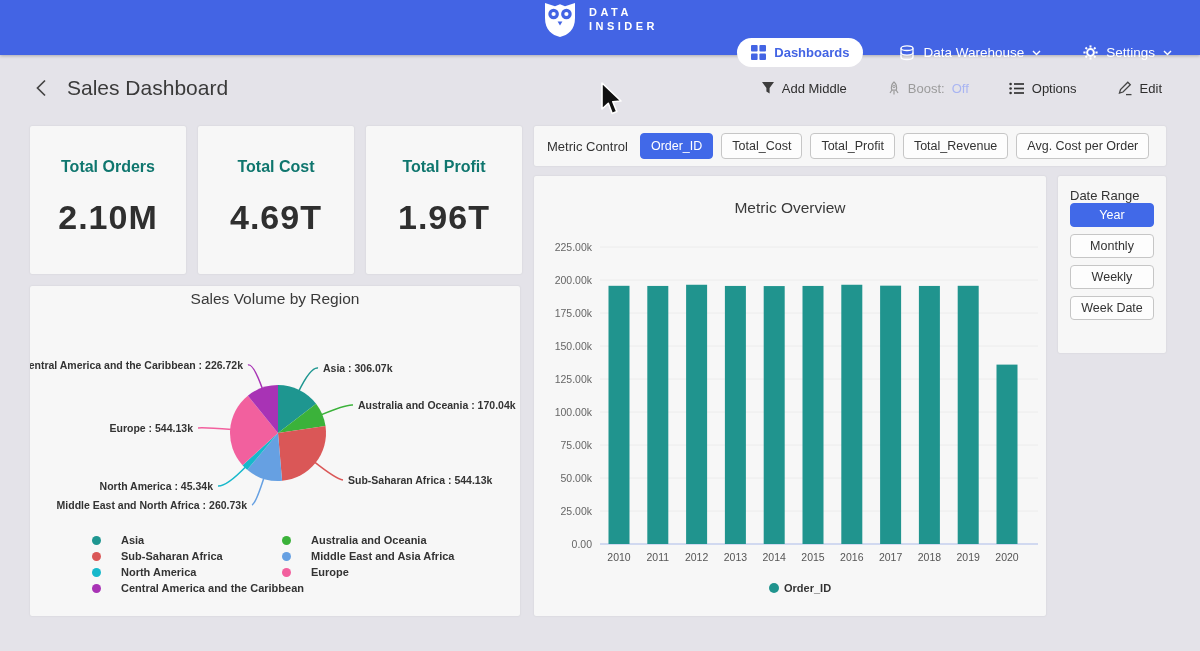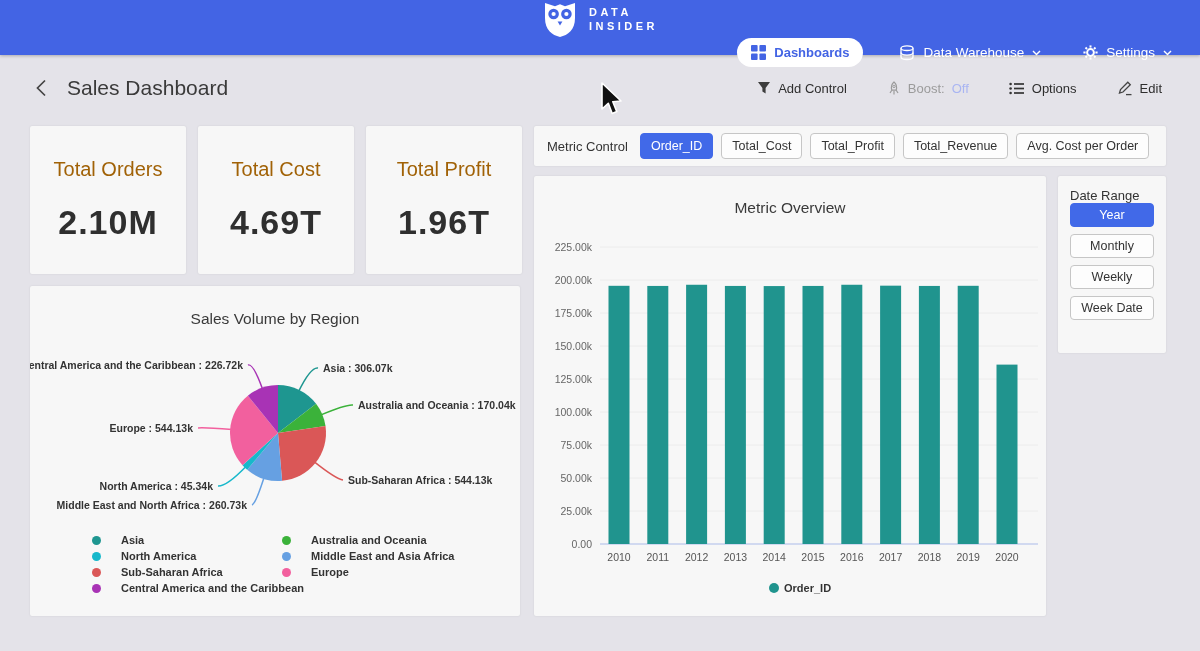--- a/index.html
+++ b/index.html
@@ -44,21 +44,21 @@
     background:none; border:none; font-family:inherit; cursor:pointer;
     display:flex; align-items:center; gap:7px; font-size:13px; font-weight:500; color:#2e2e2e;
   }
   .head-action.dim { color:#9b9b9b; cursor:default; }
   .boost-off { color:#a9b5f2; }
 
   
   .card { position:absolute; background:#f7f7f7; border-radius:2px; box-shadow:0 0 2px rgba(0,0,0,.10); }
 
   .kpi { width:156px; height:148px; top:126px; display:flex; flex-direction:column; align-items:center; padding-top:32px; }
-  .kpi-label { font-size:20px; font-weight:400; color:#a16207; }
+  .kpi-label { font-size:16px; font-weight:700; color:#0f766e; }
   .kpi-value { font-size:34px; font-weight:bold; color:#2f2f2f; margin-top:22px; letter-spacing:1px; }
 
   .metric-strip {
     left:534px; top:126px; width:632px; height:40px;
     display:flex; align-items:center; gap:8px; padding:0 13px;
   }
   .metric-strip-label { font-size:13px; color:#333; margin-right:4px; }
   .mbtn {
     border:1px solid #c6c6c6; background:#fdfdfd; border-radius:4px;
     padding:5px 10px; font-size:12.5px; color:#333; cursor:pointer; font-family:inherit;
@@ -158,21 +158,21 @@
       <svg width="11" height="18" viewBox="0 0 11 18">
         <polyline points="9,1.5 1.5,9 9,16.5" fill="none" stroke="#444" stroke-width="1.7"></polyline>
       </svg>
     </button>
     <div class="page-title">Sales Dashboard</div>
     <div class="head-actions">
       <button class="head-action">
         <svg width="14" height="14" viewBox="0 0 14 14">
           <path d="M1,1 H13 L8.6,7 V12.6 L5.4,10.4 V7 Z" fill="#3d3d3d"></path>
         </svg>
-        <span>Add Control</span>
+        <span>Add Middle</span>
       </button>
       <button class="head-action dim">
         <svg width="14" height="15" viewBox="0 0 14 15">
           <path d="M7,1 C9.3,2.8 10,6 9.2,9.2 L4.8,9.2 C4,6 4.7,2.8 7,1 Z" fill="none" stroke="#9b9b9b" stroke-width="1.2"></path>
           <circle cx="7" cy="5.4" r="1.2" fill="none" stroke="#9b9b9b" stroke-width="1"></circle>
           <path d="M4.8,9.2 L3,12 M9.2,9.2 L11,12 M7,10 V13.5" stroke="#9b9b9b" stroke-width="1.2" fill="none"></path>
         </svg>
         <span>Boost:</span>
         <span class="boost-off">Off</span>
       </button>
@@ -275,21 +275,21 @@
     <div class="date-label">Date Range</div>
     <div id="date-buttons">
         <button class="dbtn selected">Year</button>
         <button class="dbtn">Monthly</button>
         <button class="dbtn">Weekly</button>
         <button class="dbtn">Week Date</button>
       </div>
   </div>
 
   <div class="card pie-card">
-    <div class="chart-title" style="margin-top:24px">Sales Volume by Region</div>
+    <div class="chart-title" style="margin-top:4px">Sales Volume by Region</div>
     <svg id="pie-svg" width="490" height="240">
         <path d="M248,97 L248.00,49.00 A48,48 0 0 1 286.10,67.81 Z" fill="#1e9690"></path>
         <path d="M268.4,55.8 Q280.8,30.6 288,32" fill="none" stroke="#1e9690" stroke-width="1.5"></path>
         <text x="293" y="36" text-anchor="start" font-size="10.5" font-weight="bold" fill="#333" font-family="Liberation Sans, sans-serif">Asia : 306.07k</text>
         <path d="M248,97 L286.10,67.81 A48,48 0 0 1 295.50,90.10 Z" fill="#3bb23a"></path>
         <path d="M290.4,79.1 Q316.2,68.2 323,69" fill="none" stroke="#3bb23a" stroke-width="1.5"></path>
         <text x="328" y="73" text-anchor="start" font-size="10.5" font-weight="bold" fill="#333" font-family="Liberation Sans, sans-serif">Australia and Oceania : 170.04k</text>
         <path d="M248,97 L295.50,90.10 A48,48 0 0 1 252.07,144.83 Z" fill="#da5757"></path>
         <path d="M284.0,125.6 Q306.0,143.0 313,144" fill="none" stroke="#da5757" stroke-width="1.5"></path>
         <text x="318" y="148" text-anchor="start" font-size="10.5" font-weight="bold" fill="#333" font-family="Liberation Sans, sans-serif">Sub-Saharan Africa : 544.13k</text>
@@ -306,26 +306,26 @@
         <path d="M232.7,53.6 Q223.3,27.2 218,29" fill="none" stroke="#a833b5" stroke-width="1.5"></path>
         <text x="213" y="33" text-anchor="end" font-size="10.5" font-weight="bold" fill="#333" font-family="Liberation Sans, sans-serif">Central America and the Caribbean : 226.72k</text>
       </svg>
     <div class="pie-legend">
       <div class="legend-col c1" id="legend-col-1">
           <div class="legend-item">
             <span class="legend-dot" style="background: rgb(30, 150, 144);"></span>
             <span class="legend-text">Asia</span>
           </div>
           <div class="legend-item">
+            <span class="legend-dot" style="background: rgb(218, 87, 87);"></span>
+            <span class="legend-text">Sub-Saharan Africa</span>
+          </div>
+          <div class="legend-item">
             <span class="legend-dot" style="background: rgb(23, 184, 203);"></span>
             <span class="legend-text">North America</span>
-          </div>
-          <div class="legend-item">
-            <span class="legend-dot" style="background: rgb(218, 87, 87);"></span>
-            <span class="legend-text">Sub-Saharan Africa</span>
           </div>
           <div class="legend-item">
             <span class="legend-dot" style="background: rgb(168, 51, 181);"></span>
             <span class="legend-text">Central America and the Caribbean</span>
           </div>
         </div>
       <div class="legend-col c2" id="legend-col-2">
           <div class="legend-item">
             <span class="legend-dot" style="background: rgb(59, 178, 58);"></span>
             <span class="legend-text">Australia and Oceania</span>

